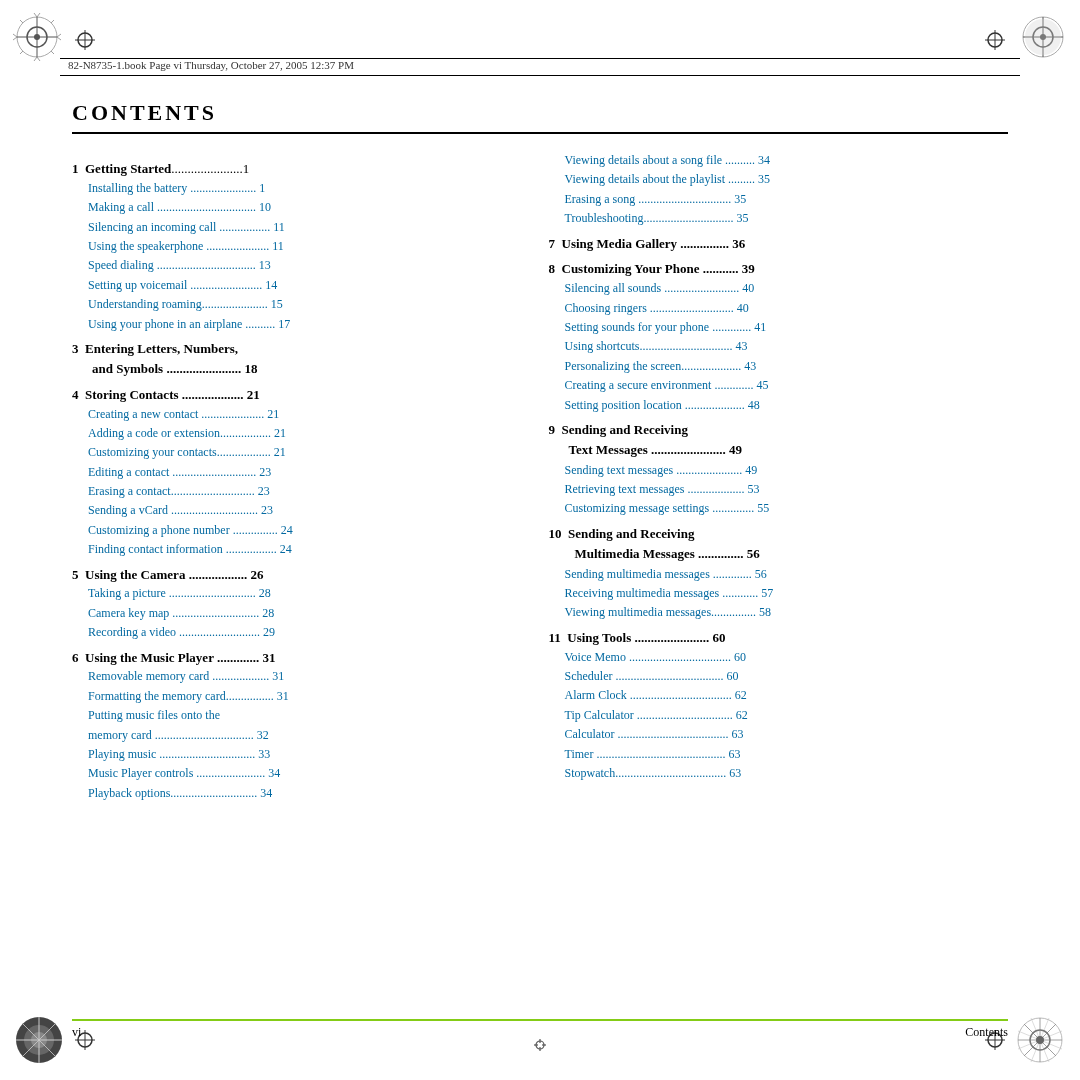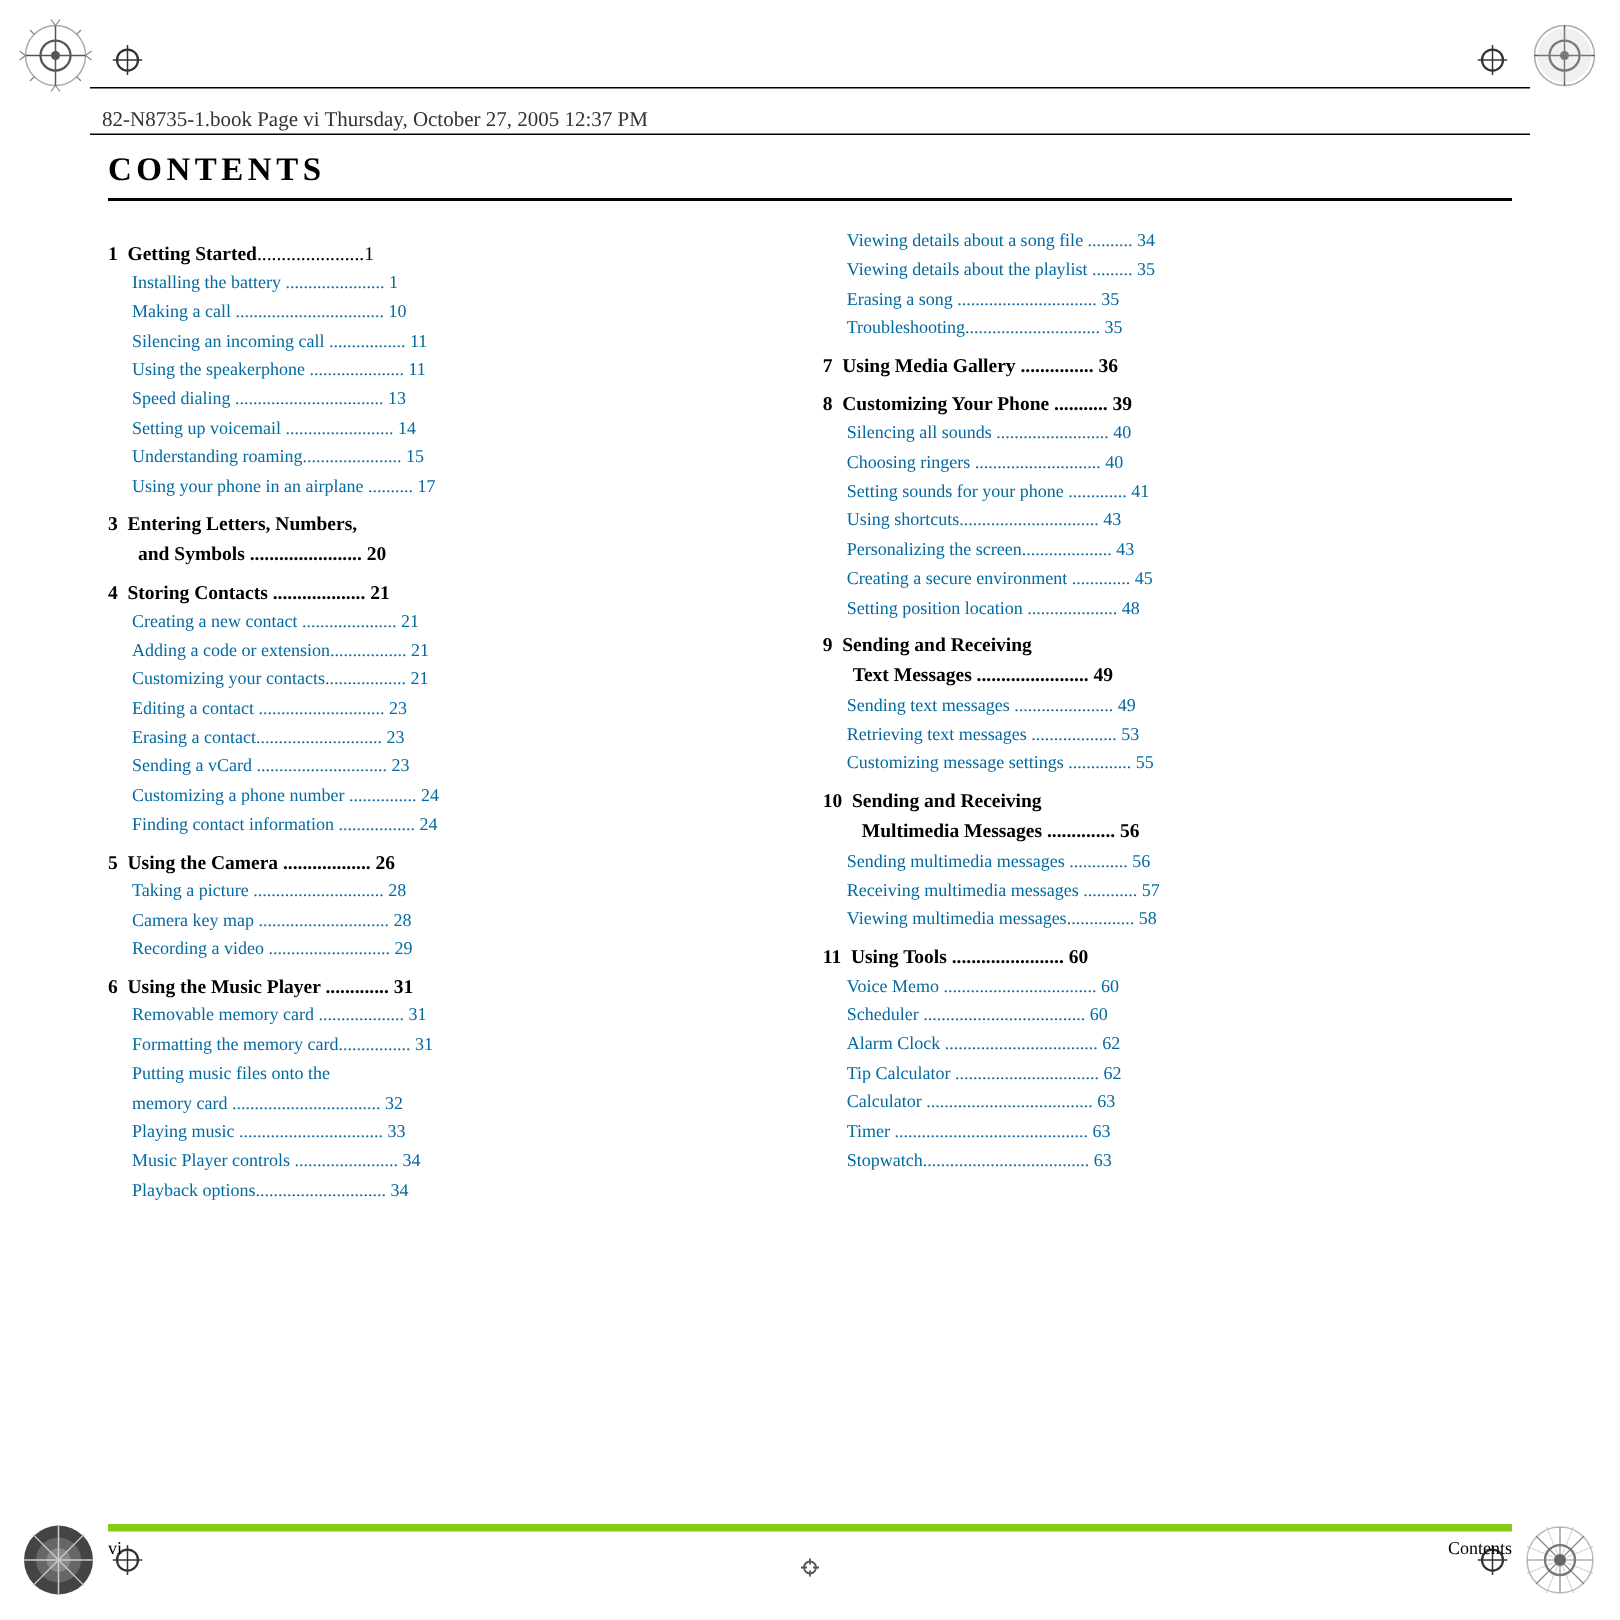--- a/index.html
+++ b/index.html
@@ -41,27 +41,27 @@
       bottom: 12px; right: 12px;
       width: 55px; height: 55px;
     }
 
     
     .header-bar {
       position: absolute;
       top: 58px;
       left: 60px;
       right: 60px;
-      height: 32px;
+      height: 18px;
       border-top: 1.5px solid #000;
       border-bottom: 1.5px solid #000;
       display: flex;
-      align-items: flex-end;
+      align-items: flex-start;
       padding: 0 8px;
-      font-size: 14px;
+      font-size: 11px;
       color: #333;
     }
 
     
     .main-content {
       position: absolute;
       top: 100px;
       left: 72px;
       right: 72px;
       bottom: 72px;
@@ -106,21 +106,21 @@
     }
 
     
     .footer {
       position: absolute;
       bottom: 40px;
       left: 72px;
       right: 72px;
       display: flex;
       justify-content: space-between;
-      border-top: 5px solid #84cc16;
+      border-top: 2px solid #84cc16;
       padding-top: 4px;
       font-size: 12px;
     }
   </style>
 </head>
 <body>
 
 <div class="page">
 
   <svg class="gear-tl" viewBox="0 0 50 50" xmlns="http://www.w3.org/2000/svg">
@@ -223,21 +223,21 @@
         <div class="toc-entry toc-sub">Using the speakerphone .....................&nbsp;11</div>
         <div class="toc-entry toc-sub">Speed dialing .................................&nbsp;13</div>
         <div class="toc-entry toc-sub">Setting up voicemail ........................&nbsp;14</div>
         <div class="toc-entry toc-sub">Understanding roaming......................&nbsp;15</div>
         <div class="toc-entry toc-sub">Using your phone in an airplane ..........&nbsp;17</div>
 
         <div class="toc-entry toc-chapter" style="margin-top:7px;">
           <b>3&nbsp;&nbsp;Entering Letters, Numbers,</b>
         </div>
         <div class="toc-entry" style="padding-left:20px;">
-          <b>and Symbols ....................... 20</b>
+          <b>and Symbols ....................... 18</b>
         </div>
 
         <div class="toc-entry toc-chapter" style="margin-top:7px;">
           <b>4&nbsp;&nbsp;Storing Contacts ................... 21</b>
         </div>
         <div class="toc-entry toc-sub">Creating a new contact .....................&nbsp;21</div>
         <div class="toc-entry toc-sub">Adding a code or extension.................&nbsp;21</div>
         <div class="toc-entry toc-sub">Customizing your contacts..................&nbsp;21</div>
         <div class="toc-entry toc-sub">Editing a contact ............................&nbsp;23</div>
         <div class="toc-entry toc-sub">Erasing a contact............................&nbsp;23</div>

